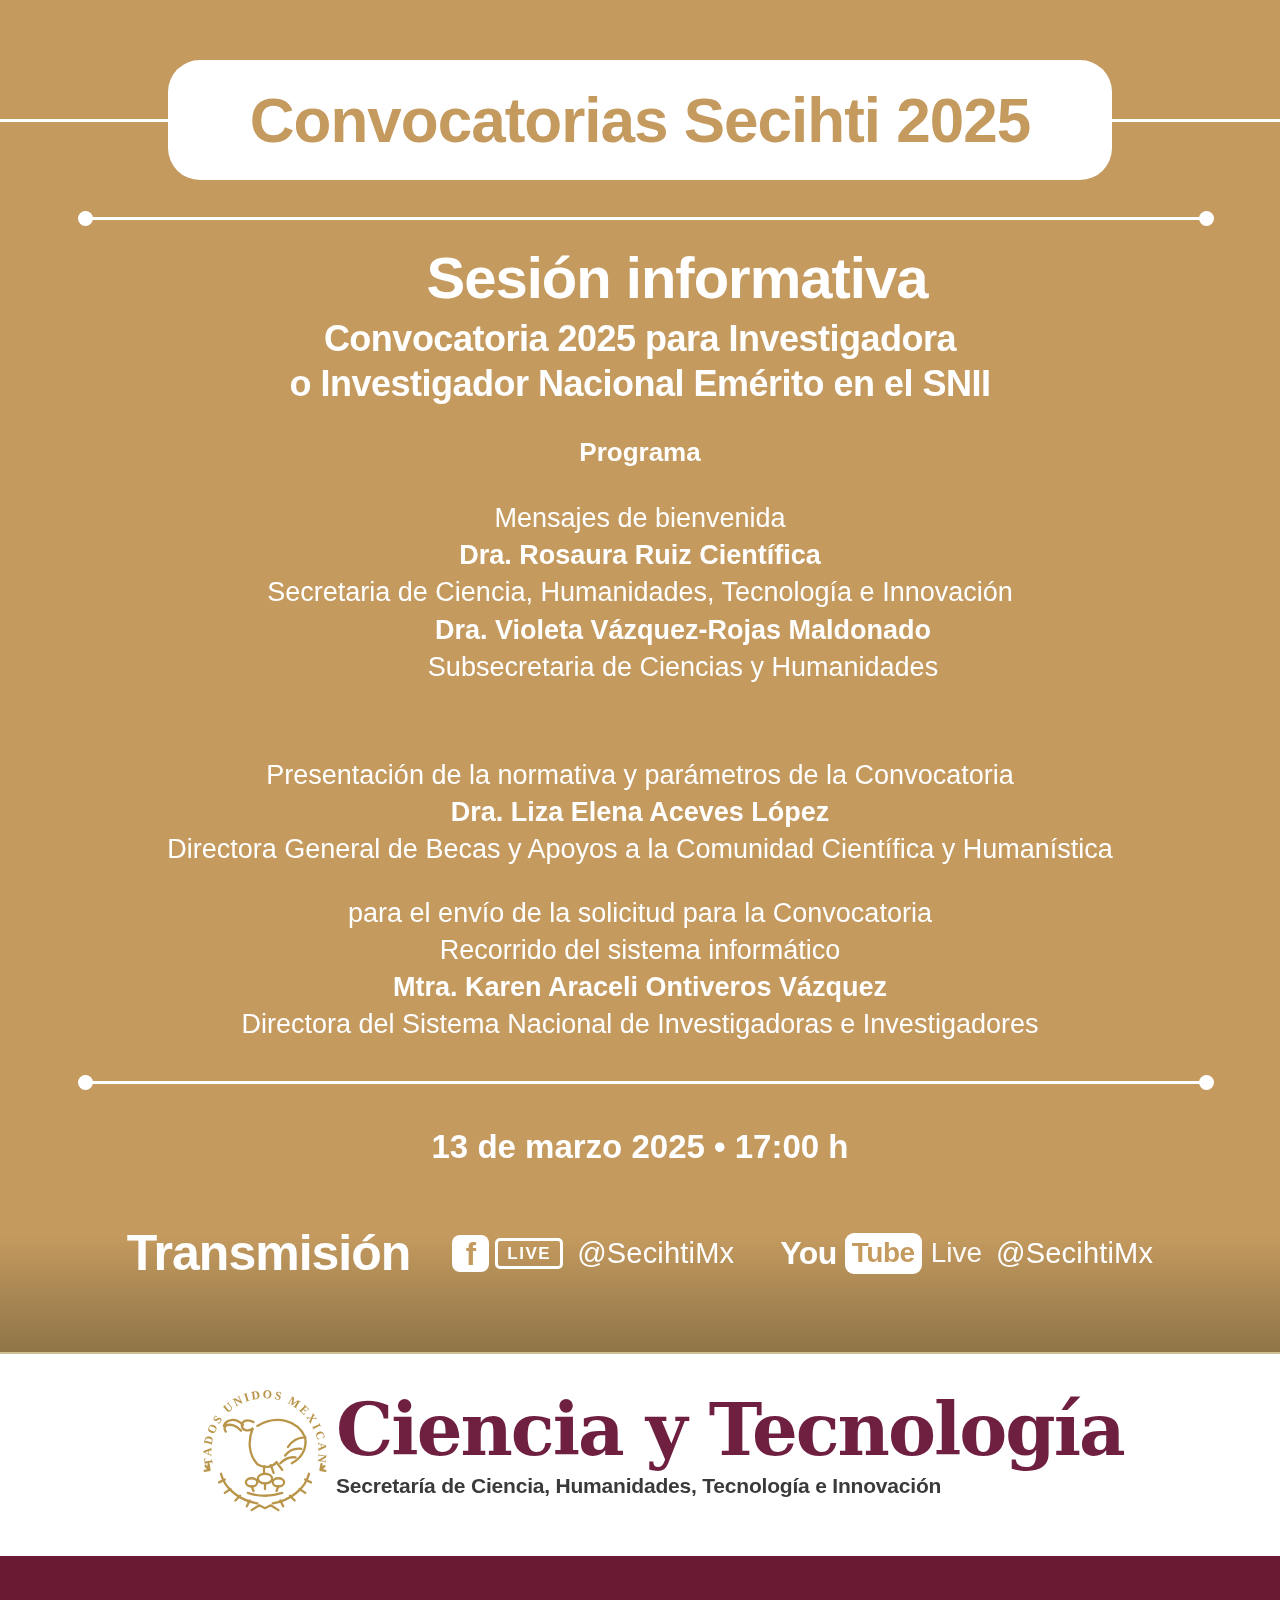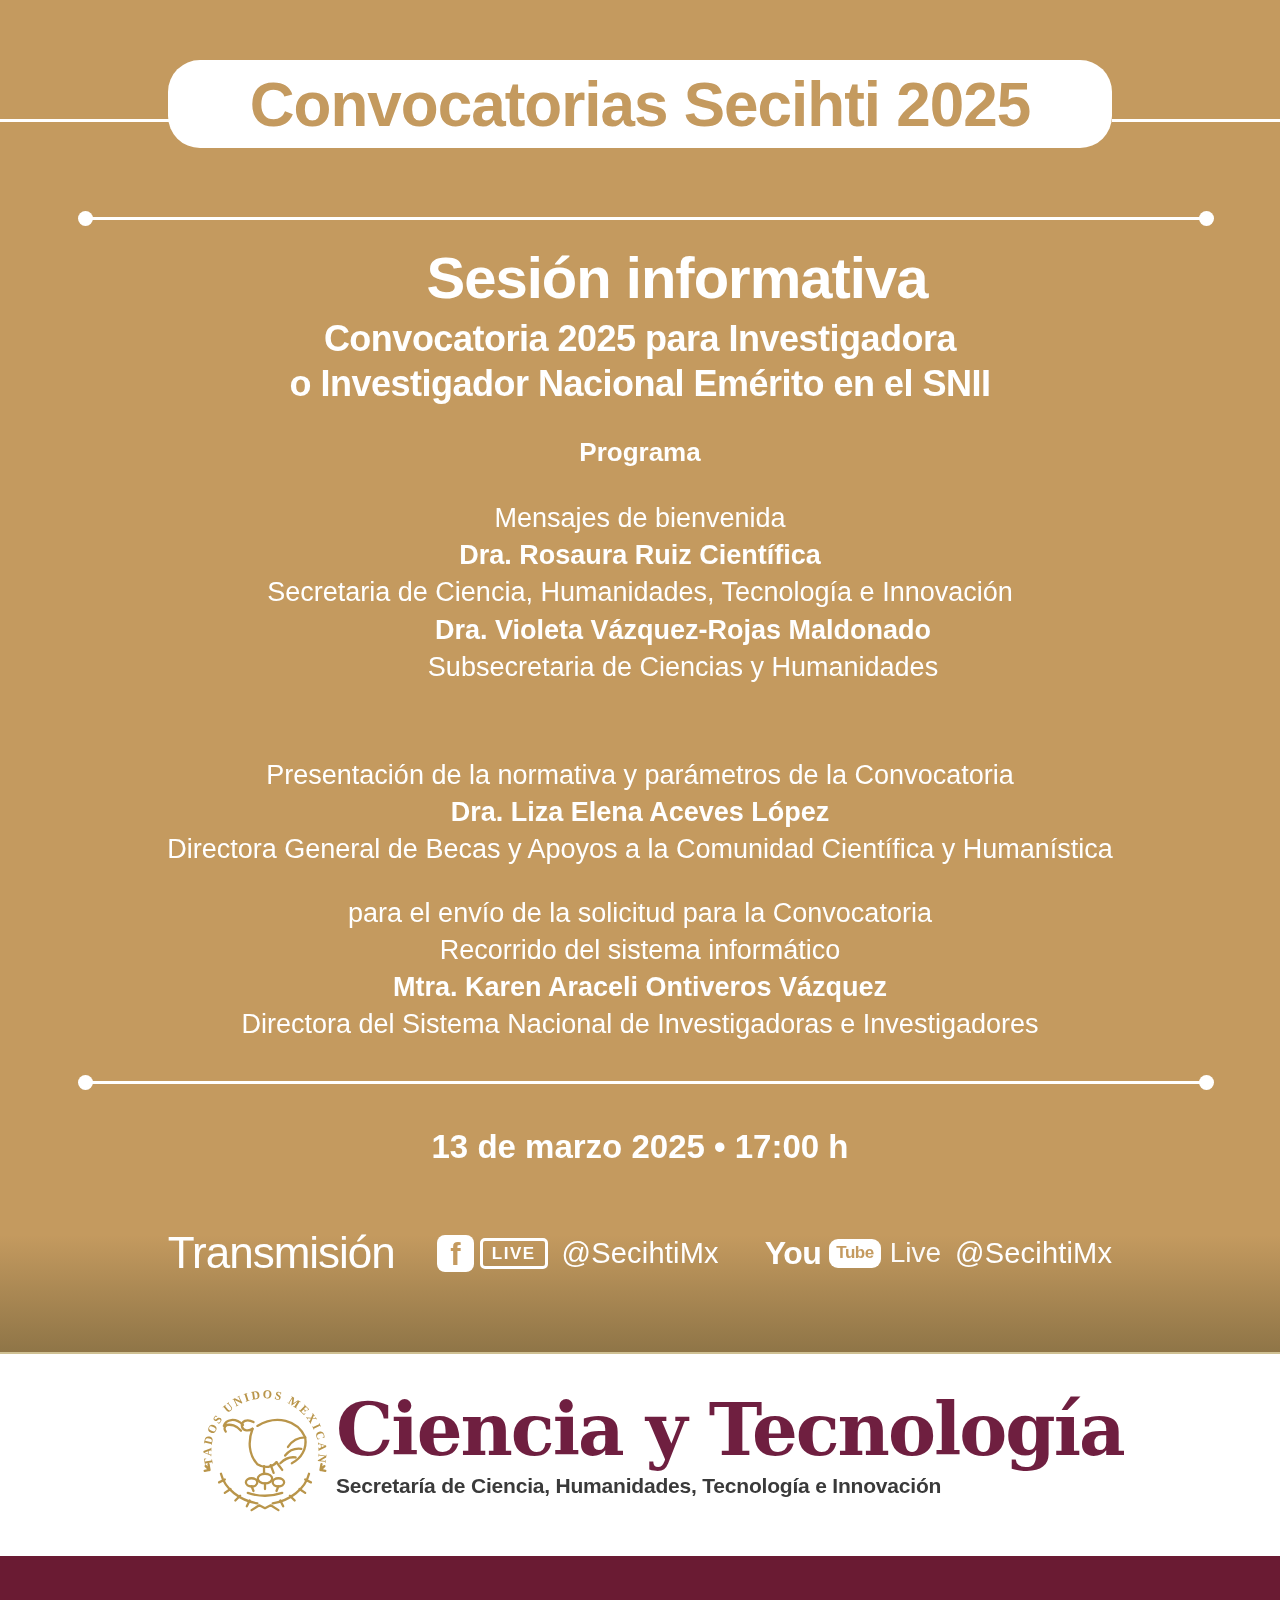--- a/index.html
+++ b/index.html
@@ -21,21 +21,21 @@
     position:relative;width:1280px;height:1600px;overflow:hidden;
     background:linear-gradient(180deg, var(--tan) 0px, var(--tan) 1235px, var(--tan-dark) 1352px, var(--tan-dark) 1600px);
   }
   
   .top-rule{
     position:absolute;top:119px;height:3px;background:var(--white);
   }
   .top-rule.left{left:0;width:170px;}
   .top-rule.right{left:1112px;right:0;width:auto;}
   .badge{
-    position:absolute;left:168px;top:60px;width:944px;height:88px;
+    position:absolute;left:168px;top:60px;width:944px;height:120px;
     background:var(--white);border-radius:32px;
     display:flex;align-items:center;justify-content:center;
   }
   .badge-title{
     color:var(--tan);
     font-size:62px;font-weight:800;letter-spacing:-1px;
     transform:scaleY(1.02);
   }
   
   .divider{position:absolute;left:78px;right:66px;height:16px;}
@@ -71,41 +71,41 @@
   .event-date{
     top:1128px;font-size:33px;font-weight:700;
   }
   
   .transmission{
     position:absolute;left:0;top:1218px;width:1280px;height:70px;
     display:flex;align-items:center;justify-content:center;
     color:var(--white);
   }
   .transmission-label{
-    font-size:44px;font-weight:400;letter-spacing:-1px;margin-right:42px;
+    font-size:50px;font-weight:700;letter-spacing:-1px;margin-right:42px;
   }
   .fb-group{display:flex;align-items:center;margin-right:46px;}
   .fb-icon{
     width:37px;height:37px;background:var(--white);border-radius:8px;
     display:flex;align-items:flex-end;justify-content:center;
     color:var(--tan);font-size:31px;font-weight:700;line-height:34px;
     overflow:hidden;
   }
   .live-badge{
     margin-left:6px;
     border:3px solid var(--white);border-radius:5px;
     font-size:17px;font-weight:700;letter-spacing:1.5px;
     padding:3px 9px 2px 9px;
   }
   .handle{font-size:29px;font-weight:400;margin-left:14px;letter-spacing:0.2px;}
   .yt-group{display:flex;align-items:center;}
   .yt-you{font-size:32px;font-weight:700;letter-spacing:-0.5px;}
   .yt-tube{
     margin-left:8px;background:var(--white);color:var(--tan);
-    border-radius:9px;font-size:17px;font-weight:700;letter-spacing:-0.5px;
+    border-radius:9px;font-size:28px;font-weight:700;letter-spacing:-0.5px;
     padding:4px 7px 5px 7px;
   }
   .yt-live{font-size:28px;font-weight:400;margin-left:9px;opacity:0.96;}
   
   .footer{
     position:absolute;left:0;top:1352px;width:1280px;height:204px;background:var(--white);
     border-top:2px solid #cfc093;box-sizing:border-box;
   }
   .seal{position:absolute;left:198px;top:14px;}
   .brand{position:absolute;left:336px;top:0;}

